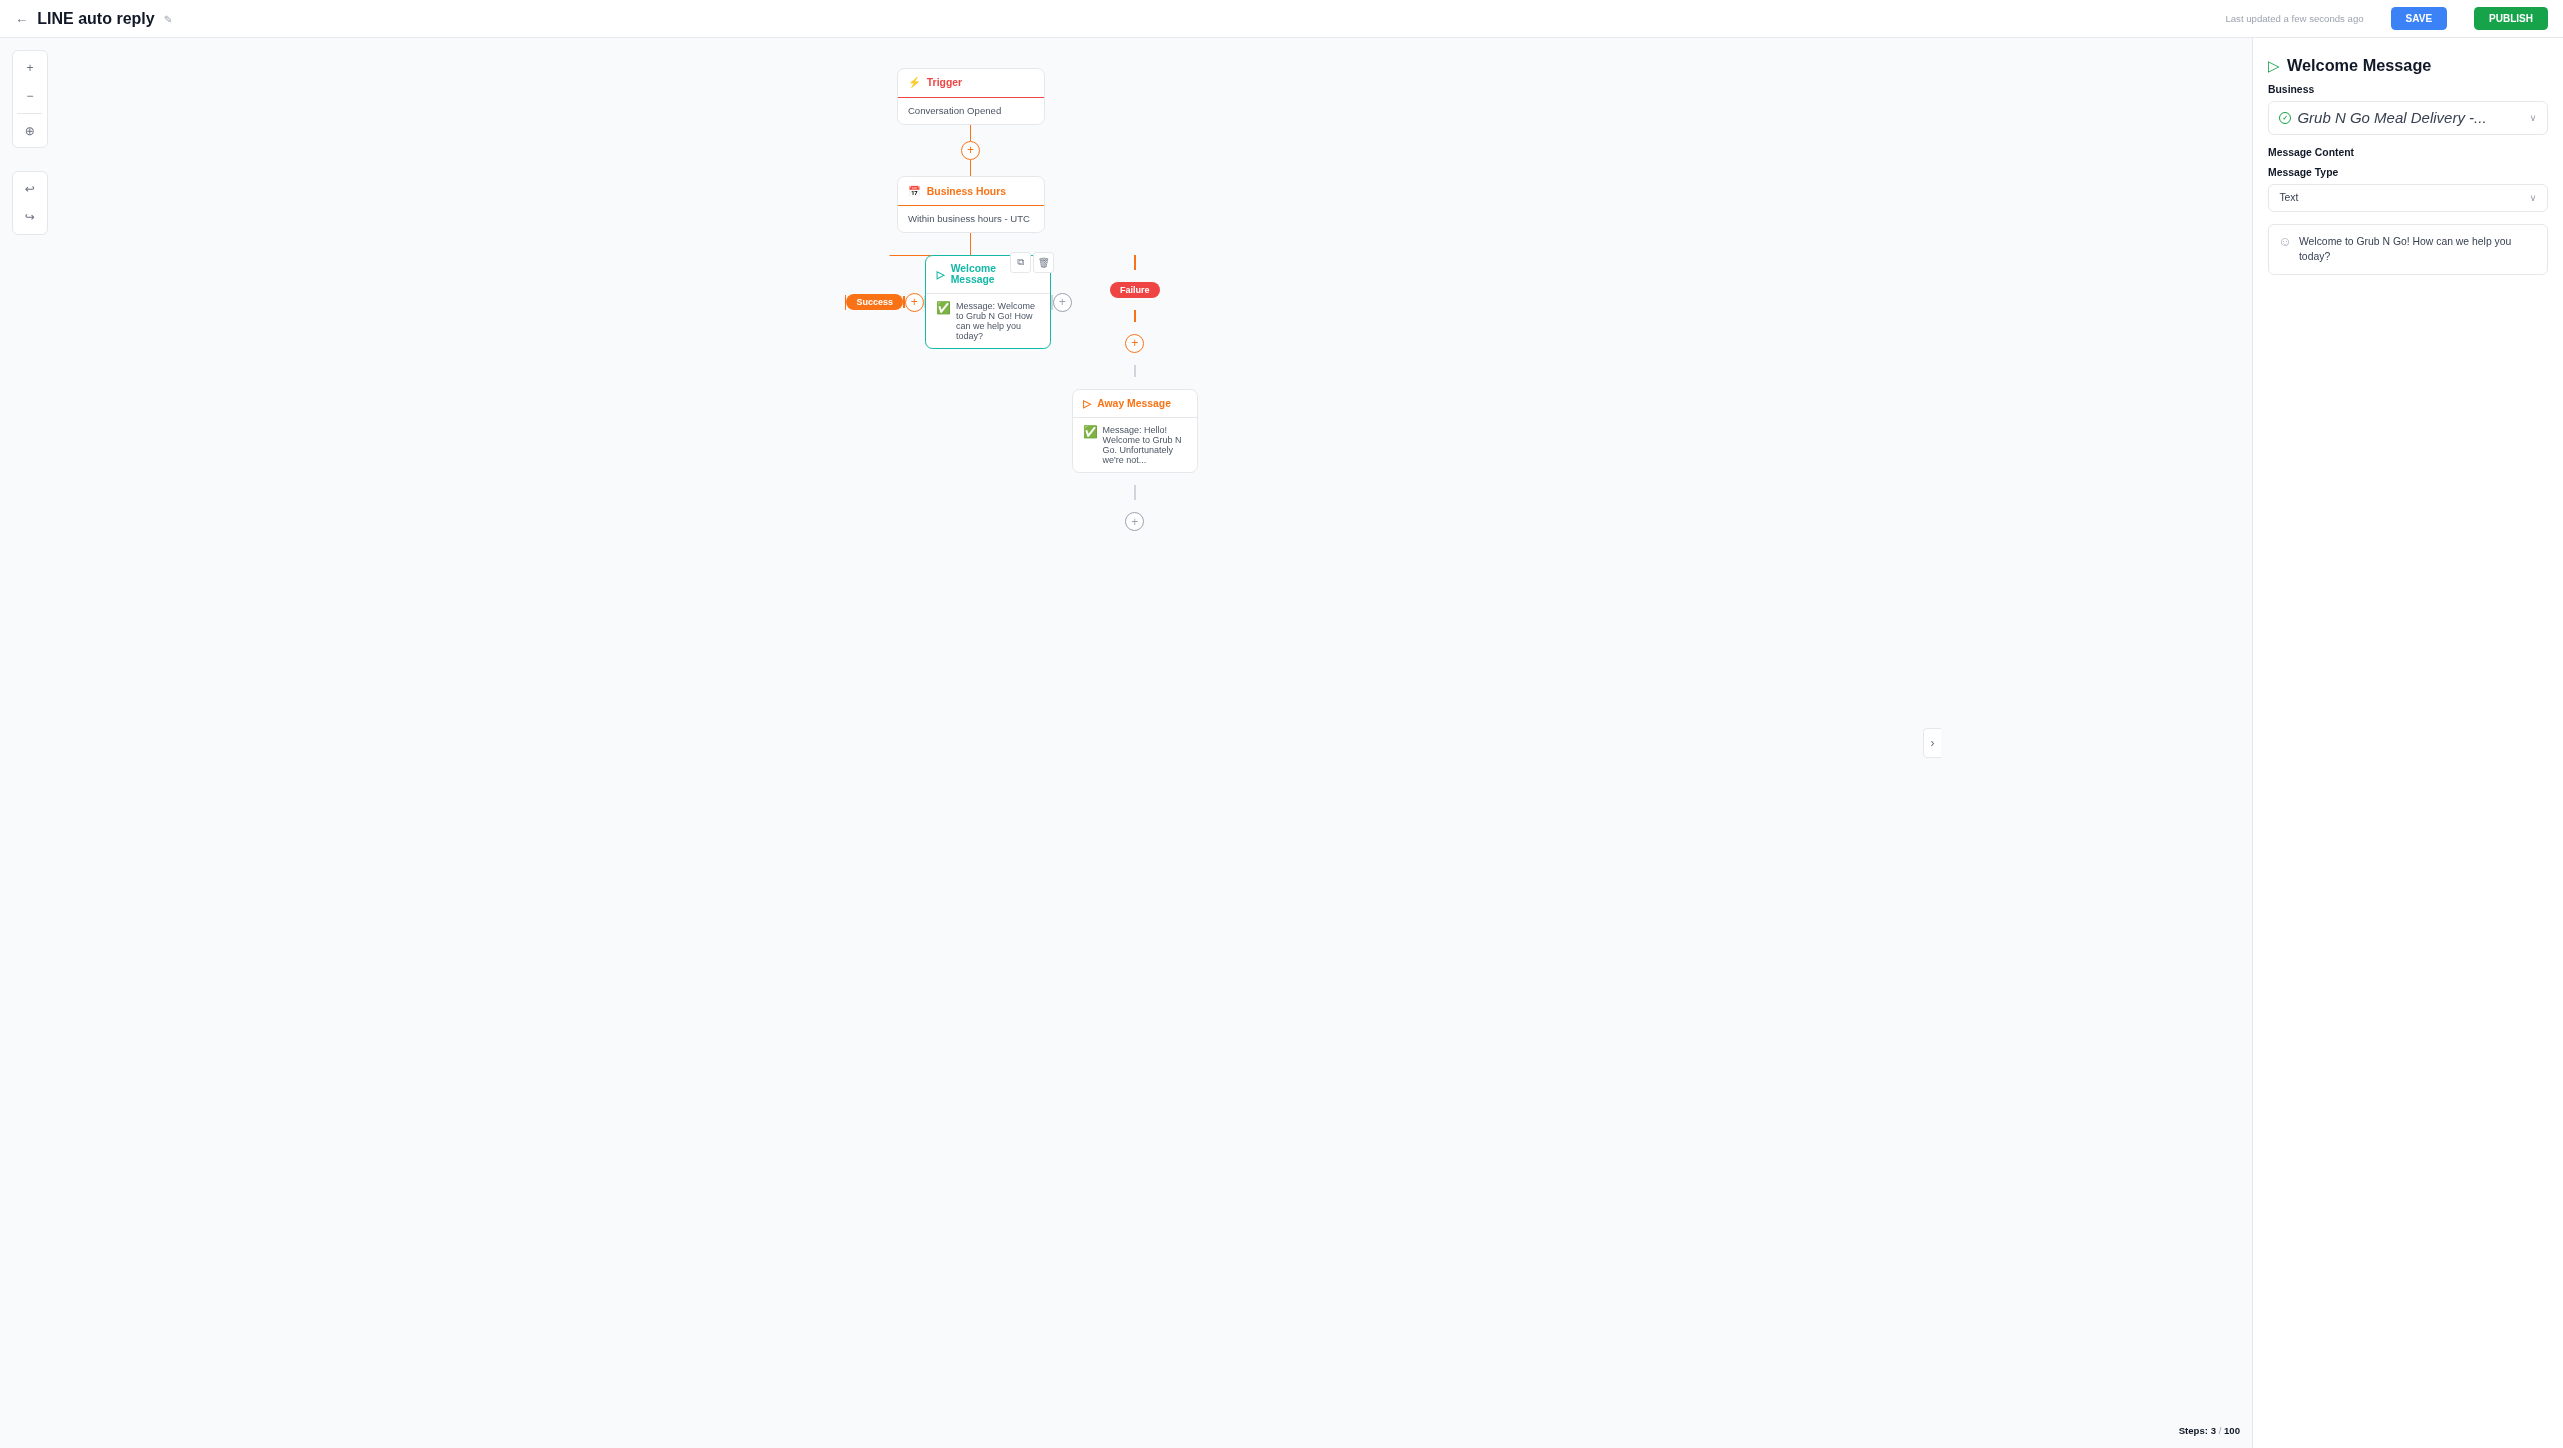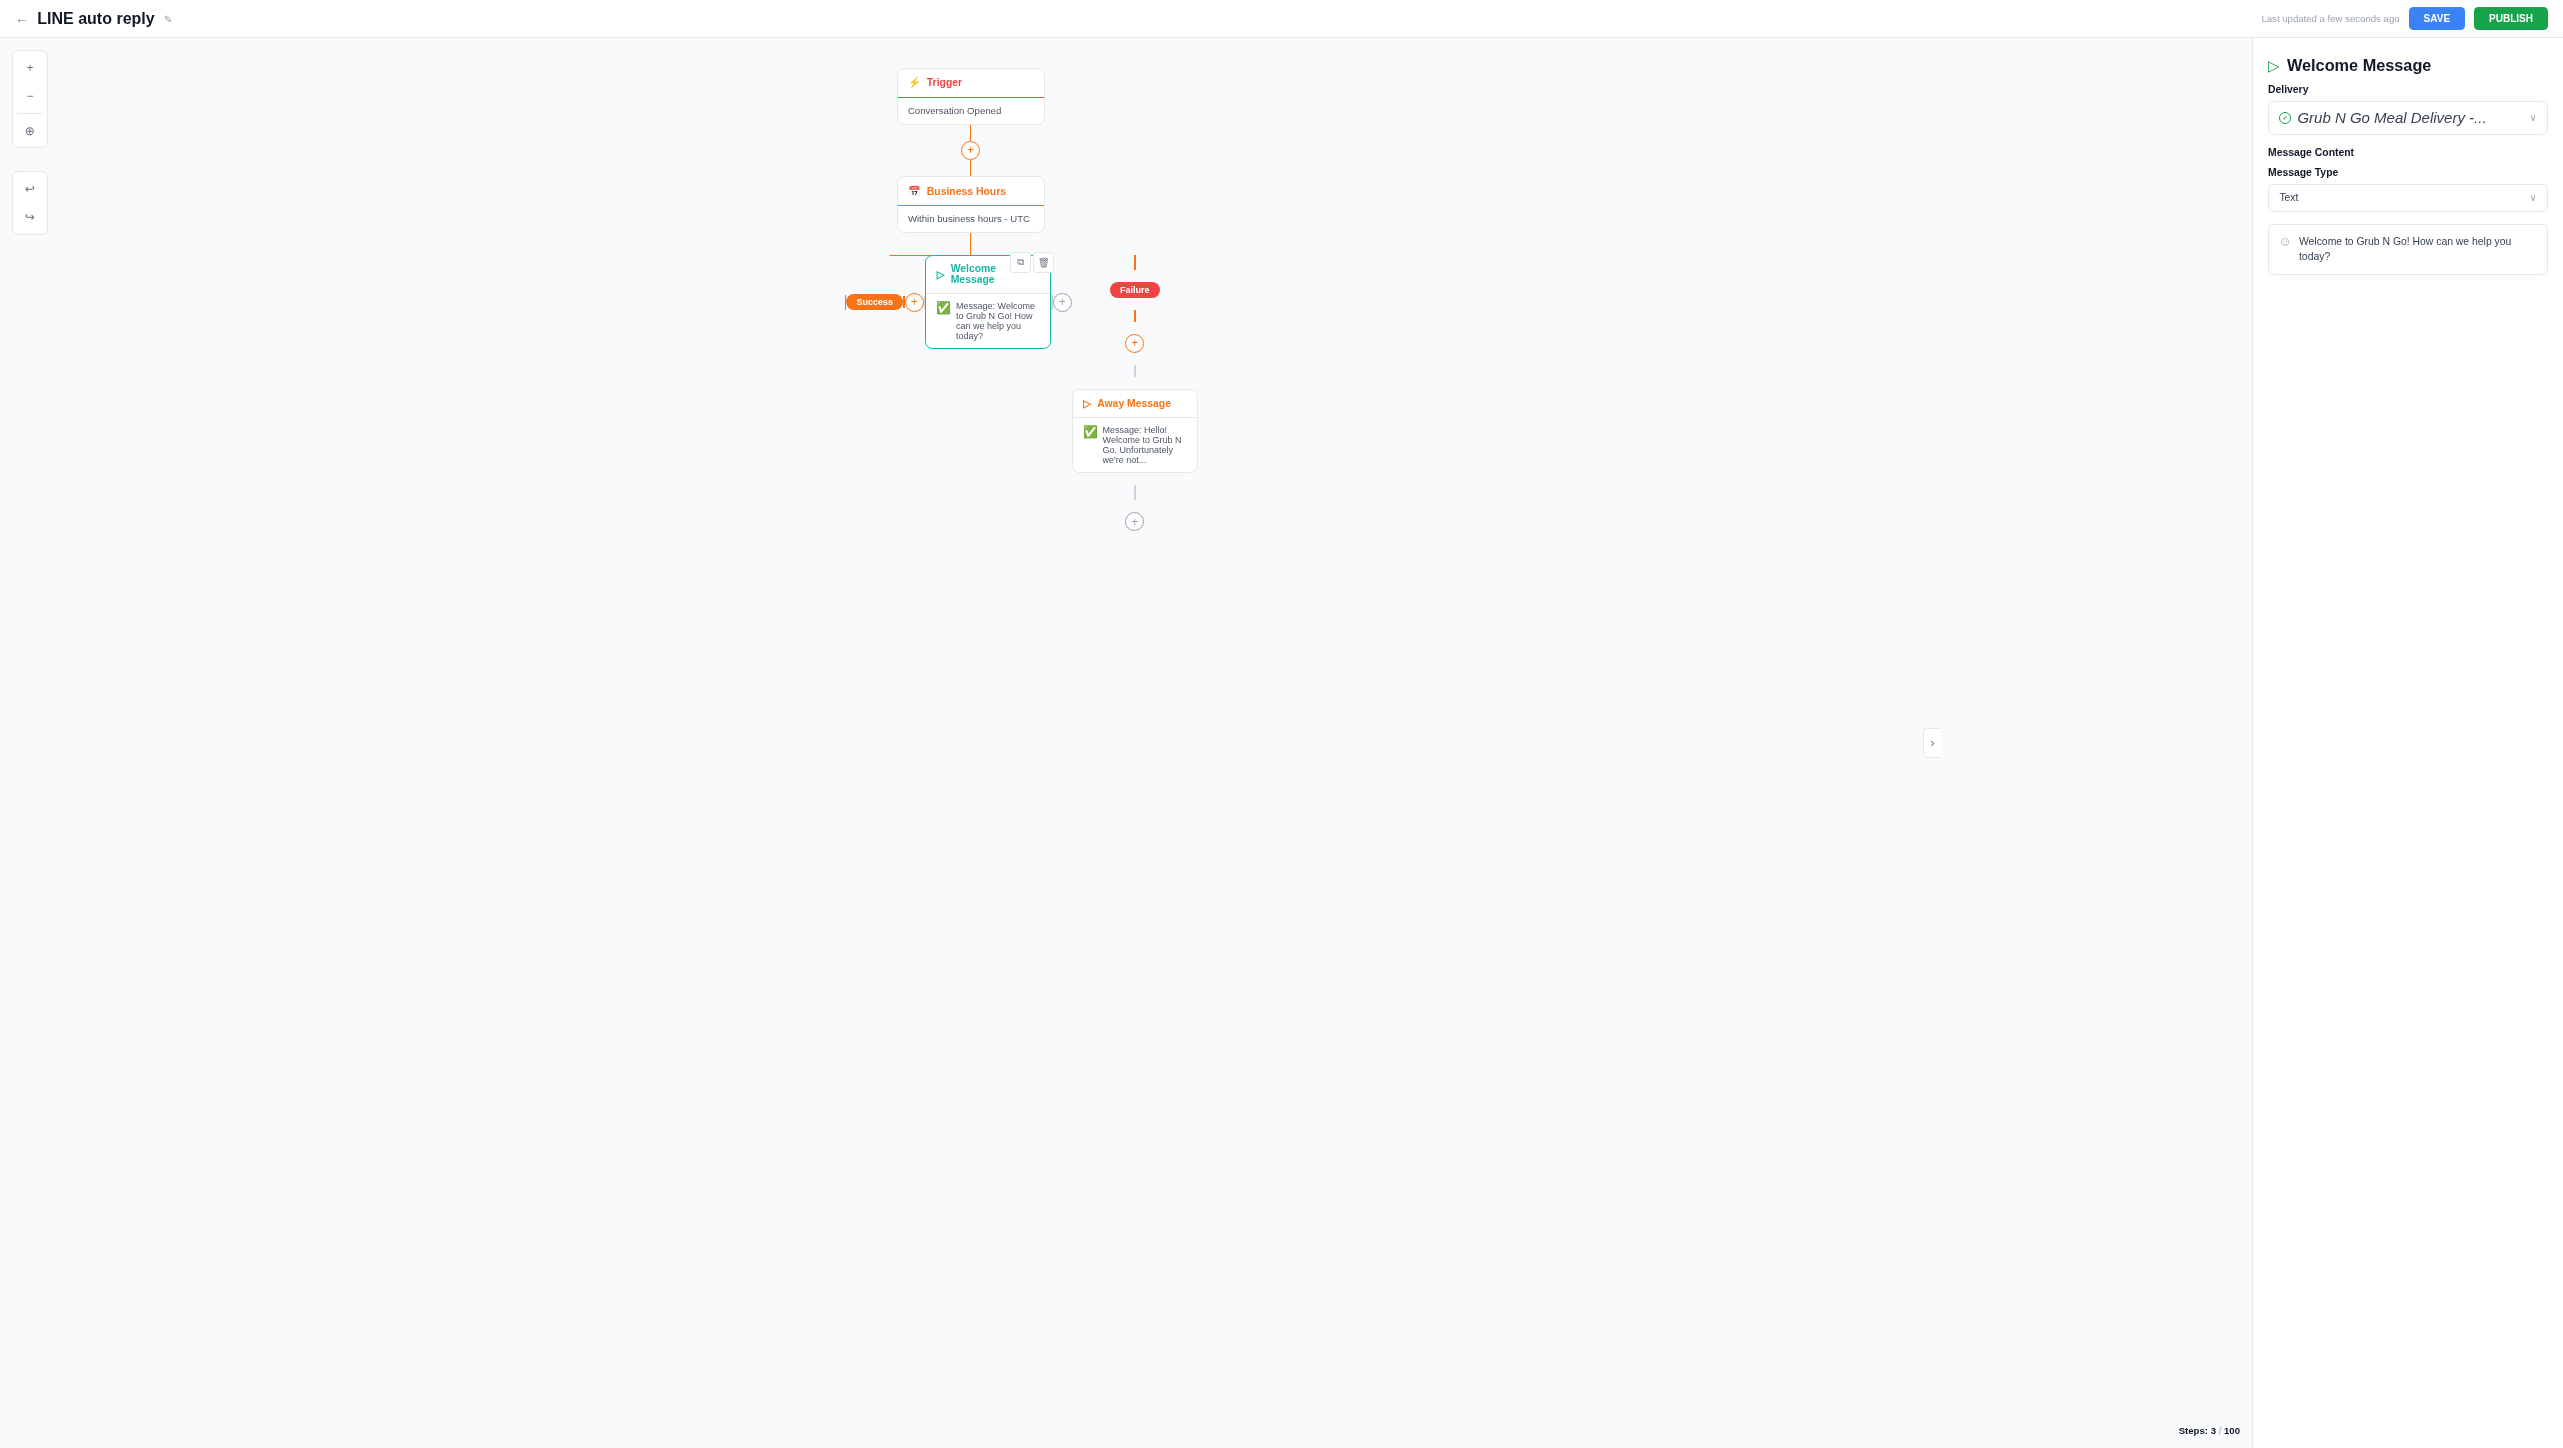--- a/index.html
+++ b/index.html
@@ -8,21 +8,21 @@
     
     .header {
       display: flex; align-items: center; justify-content: space-between;
       background: #fff; padding: 0 15px; height: 38px;
       border-bottom: 0.7px solid #e5e7eb; z-index: 10;
     }
     .header-left { display: flex; align-items: center; gap: 9px; }
     .back-btn { background: none; border: none; cursor: pointer; color: #6b7280; font-size: 13.3px; display: flex; align-items: center; }
     .page-title { font-size: 16px; font-weight: 600; color: #111827; }
     .edit-icon { color: #9ca3af; font-size: 10.4px; cursor: pointer; }
-    .header-right { display: flex; align-items: center; gap: 9px; }
+    .header-right { display: flex; align-items: center; gap: 27px; }
     .last-updated { color: #9ca3af; font-size: 9.6px; }
     .btn-save { background: #3b82f6; color: #fff; border: none; border-radius: 4.4px; padding: 6px 15px; font-size: 10px; font-weight: 600; cursor: pointer; }
     .btn-publish { background: #16a34a; color: #fff; border: none; border-radius: 4.4px; padding: 6px 15px; font-size: 10px; font-weight: 600; cursor: pointer; }
 
     
     .main { display: flex; flex: 1; overflow: hidden; }
 
     
     .canvas { flex: 1; position: relative; overflow: hidden; background: #f9fafb; }
 
@@ -296,21 +296,21 @@
     </div>
 
   </div>
 
   <div class="right-panel">
     <div class="panel-title-row">
       <span class="panel-icon">▷</span>
       <span class="panel-title">Welcome Message</span>
     </div>
 
-    <div class="panel-section-label">Delivery</div>
+    <div class="panel-section-label">Business</div>
     <div class="channel-select">
       <div class="channel-select-left">
         <div class="channel-dot"></div>
         <span class="channel-name">Grub N Go Meal Delivery -...</span>
       </div>
       <span class="chevron-down">∨</span>
     </div>
 
     <div class="message-content-label">Message Content</div>
     <div class="message-type-label">Message Type</div>

